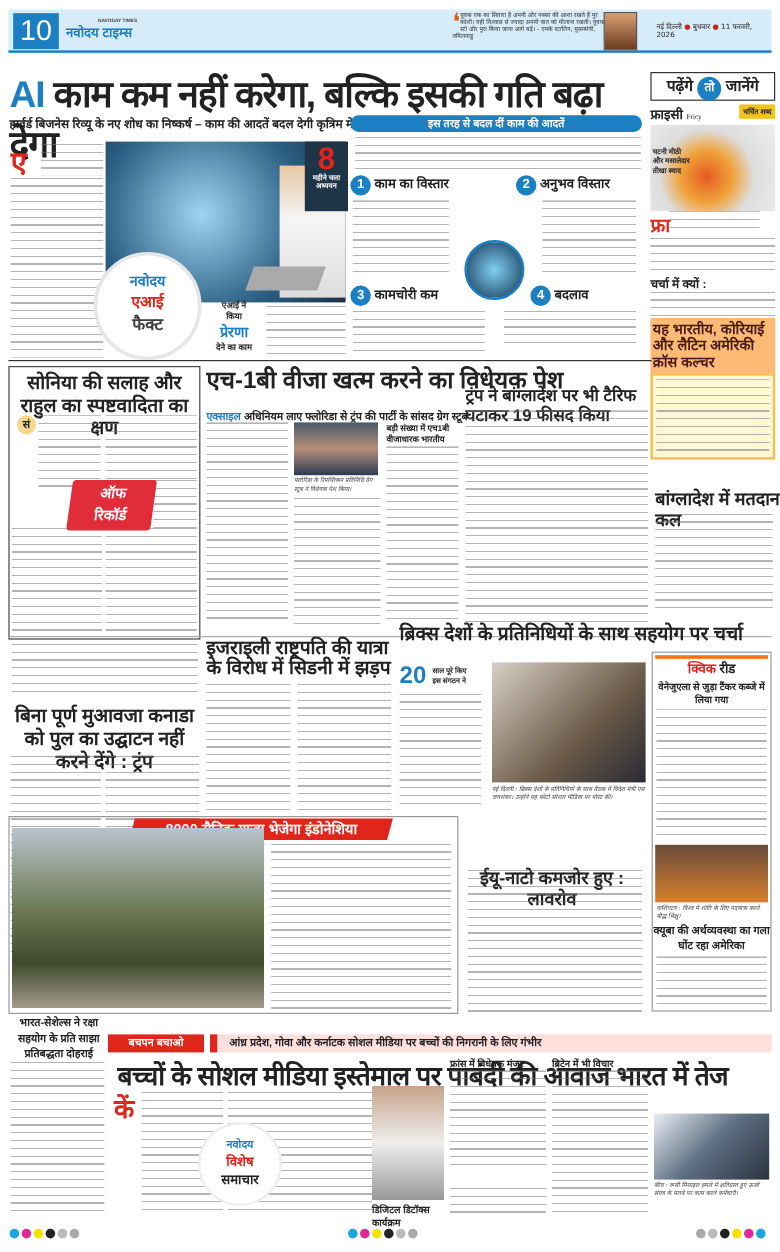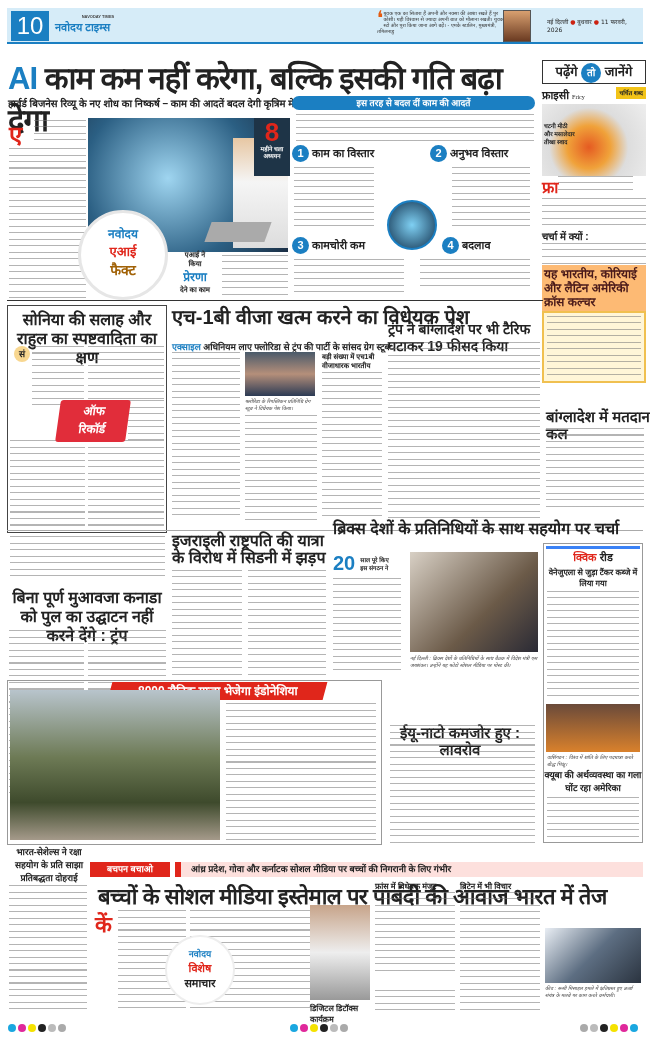--- a/index.html
+++ b/index.html
@@ -24,21 +24,21 @@
 .dropE{position:absolute;left:9px;top:117px;color:#e0261b;font:bold 24px "Liberation Sans",sans-serif}
 .aiimg{position:absolute;left:88px;top:118px;width:200px;height:134px;background:radial-gradient(circle at 40% 45%,#9fd5f0,#2b5f83 60%,#1b2f45);}
 .aiimg .person{position:absolute;right:0;top:20px;width:55px;height:110px;background:linear-gradient(#e7c7a3,#f5f5f5 40%,#ddd)}
 .aiimg .laptop{position:absolute;right:20px;bottom:10px;width:60px;height:20px;background:#aaa;transform:skewX(-20deg)}
 .badge8{position:absolute;left:254px;top:118px;width:36px;height:58px;background:#1e3447;color:#fff;text-align:center}
 .badge8 b{display:block;color:#e0261b;font:bold 26px "Liberation Sans",sans-serif;line-height:28px}
 .badge8 span{font:bold 6px "Liberation Sans",sans-serif;line-height:7px;display:block}
 .circle{position:absolute;left:78px;top:210px;width:90px;height:90px;border-radius:50%;background:#fff;border:3px solid #e6e6e6;text-align:center}
 .circle .a{color:#1b7fc2;font:bold 12px "Liberation Sans",sans-serif;margin-top:12px;display:block}
 .circle .b{color:#e0261b;font:bold 13px "Liberation Sans",sans-serif;display:block}
-.circle .c{color:#a16207;font:bold 14px "Liberation Sans",sans-serif;display:block}
+.circle .c{color:#404040;font:bold 14px "Liberation Sans",sans-serif;display:block}
 .prerna{position:absolute;left:170px;top:250px;width:50px;text-align:center;font:bold 7px "Liberation Sans",sans-serif}
 .prerna .big{color:#1b7fc2;font-size:12px;display:block}
 .steps{position:absolute;left:292px;top:145px;width:243px;height:150px}
 .step{position:absolute;font:bold 11px "Liberation Sans",sans-serif;color:#222}
 .step .n{display:inline-block;width:17px;height:17px;border-radius:50%;background:#1b7fc2;color:#fff;text-align:center;line-height:17px;margin-right:3px;font-size:11px}
 .hub{position:absolute;left:95px;top:55px;width:50px;height:50px;border-radius:50%;background:radial-gradient(#7fd0f3,#12324f);border:2px solid #1b7fc2}
 .rbox{position:absolute;left:542px;top:60px;width:104px}
 .pt{border:1px solid #333;height:24px;font:bold 13px "Liberation Sans",sans-serif;text-align:center;line-height:22px}
 .pt .to{display:inline-block;background:#1b7fc2;color:#fff;border-radius:50%;width:20px;height:20px;line-height:20px;font-size:10px}
 .word{margin-top:3px;font:bold 11px "Liberation Sans",sans-serif}
@@ -164,21 +164,21 @@
 <div class="col lines" style="left:172px;top:570px;width:70px;height:105px"></div>
 <div class="col lines" style="left:248px;top:570px;width:78px;height:105px"></div>
 
 <div class="h3" style="position:absolute;left:333px;top:520px;font-size:16px">ब्रिक्स देशों के प्रतिनिधियों के साथ सहयोग पर चर्चा</div>
 <div style="position:absolute;left:333px;top:552px;width:70px"><span style="color:#1b7fc2;font:bold 20px 'Liberation Sans',sans-serif">20</span> <span style="font:bold 6px 'Liberation Sans',sans-serif;display:inline-block;width:36px">साल पूरे किए इस संगठन ने</span></div>
 <div class="col lines" style="left:333px;top:578px;width:68px;height:95px"></div>
 <div class="photo" style="left:410px;top:552px;width:128px;height:100px;background:linear-gradient(135deg,#d8d0c5,#6b5a48 60%,#2a2a35)"></div>
 <div class="txt" style="position:absolute;left:410px;top:655px;width:128px;font-style:italic">नई दिल्ली : ब्रिक्स देशों के प्रतिनिधियों के साथ बैठक में विदेश मंत्री एस जयशंकर। उन्होंने यह फोटो सोशल मीडिया पर पोस्ट की।</div>
 
 <div class="box" style="left:543px;top:543px;width:100px;height:300px;border-color:#999">
-  <div style="border-top:3px solid #3b82f6;font:bold 11px 'Liberation Sans',sans-serif;text-align:center;margin:2px"><span style="color:#e0261b">क्विक</span> <span>रीड</span></div>
+  <div style="border-top:3px solid #f97316;font:bold 11px 'Liberation Sans',sans-serif;text-align:center;margin:2px"><span style="color:#e0261b">क्विक</span> <span>रीड</span></div>
   <div style="font:bold 8px 'Liberation Sans',sans-serif;text-align:center">वेनेजुएला से जुड़ा टैंकर कब्जे में लिया गया</div>
   <div class="lines" style="height:110px;margin:3px"></div>
   <div style="height:48px;margin:2px;background:linear-gradient(#6a4a3a,#d9812c)"></div>
   <div class="txt" style="margin:1px 3px;font-style:italic">वाशिंगटन : विश्व में शांति के लिए पदयात्रा करते बौद्ध भिक्षु।</div>
   <div style="font:bold 9px 'Liberation Sans',sans-serif;text-align:center">क्यूबा की अर्थव्यवस्था का गला घोंट रहा अमेरिका</div>
   <div class="lines" style="height:40px;margin:3px"></div>
 </div>
 
 <div class="h2" style="position:absolute;left:7px;top:588px;width:160px">बिना पूर्ण मुआवजा कनाडा को पुल का उद्घाटन नहीं करने देंगे : ट्रंप</div>
 <div class="col lines" style="left:9px;top:630px;width:75px;height:168px"></div>

